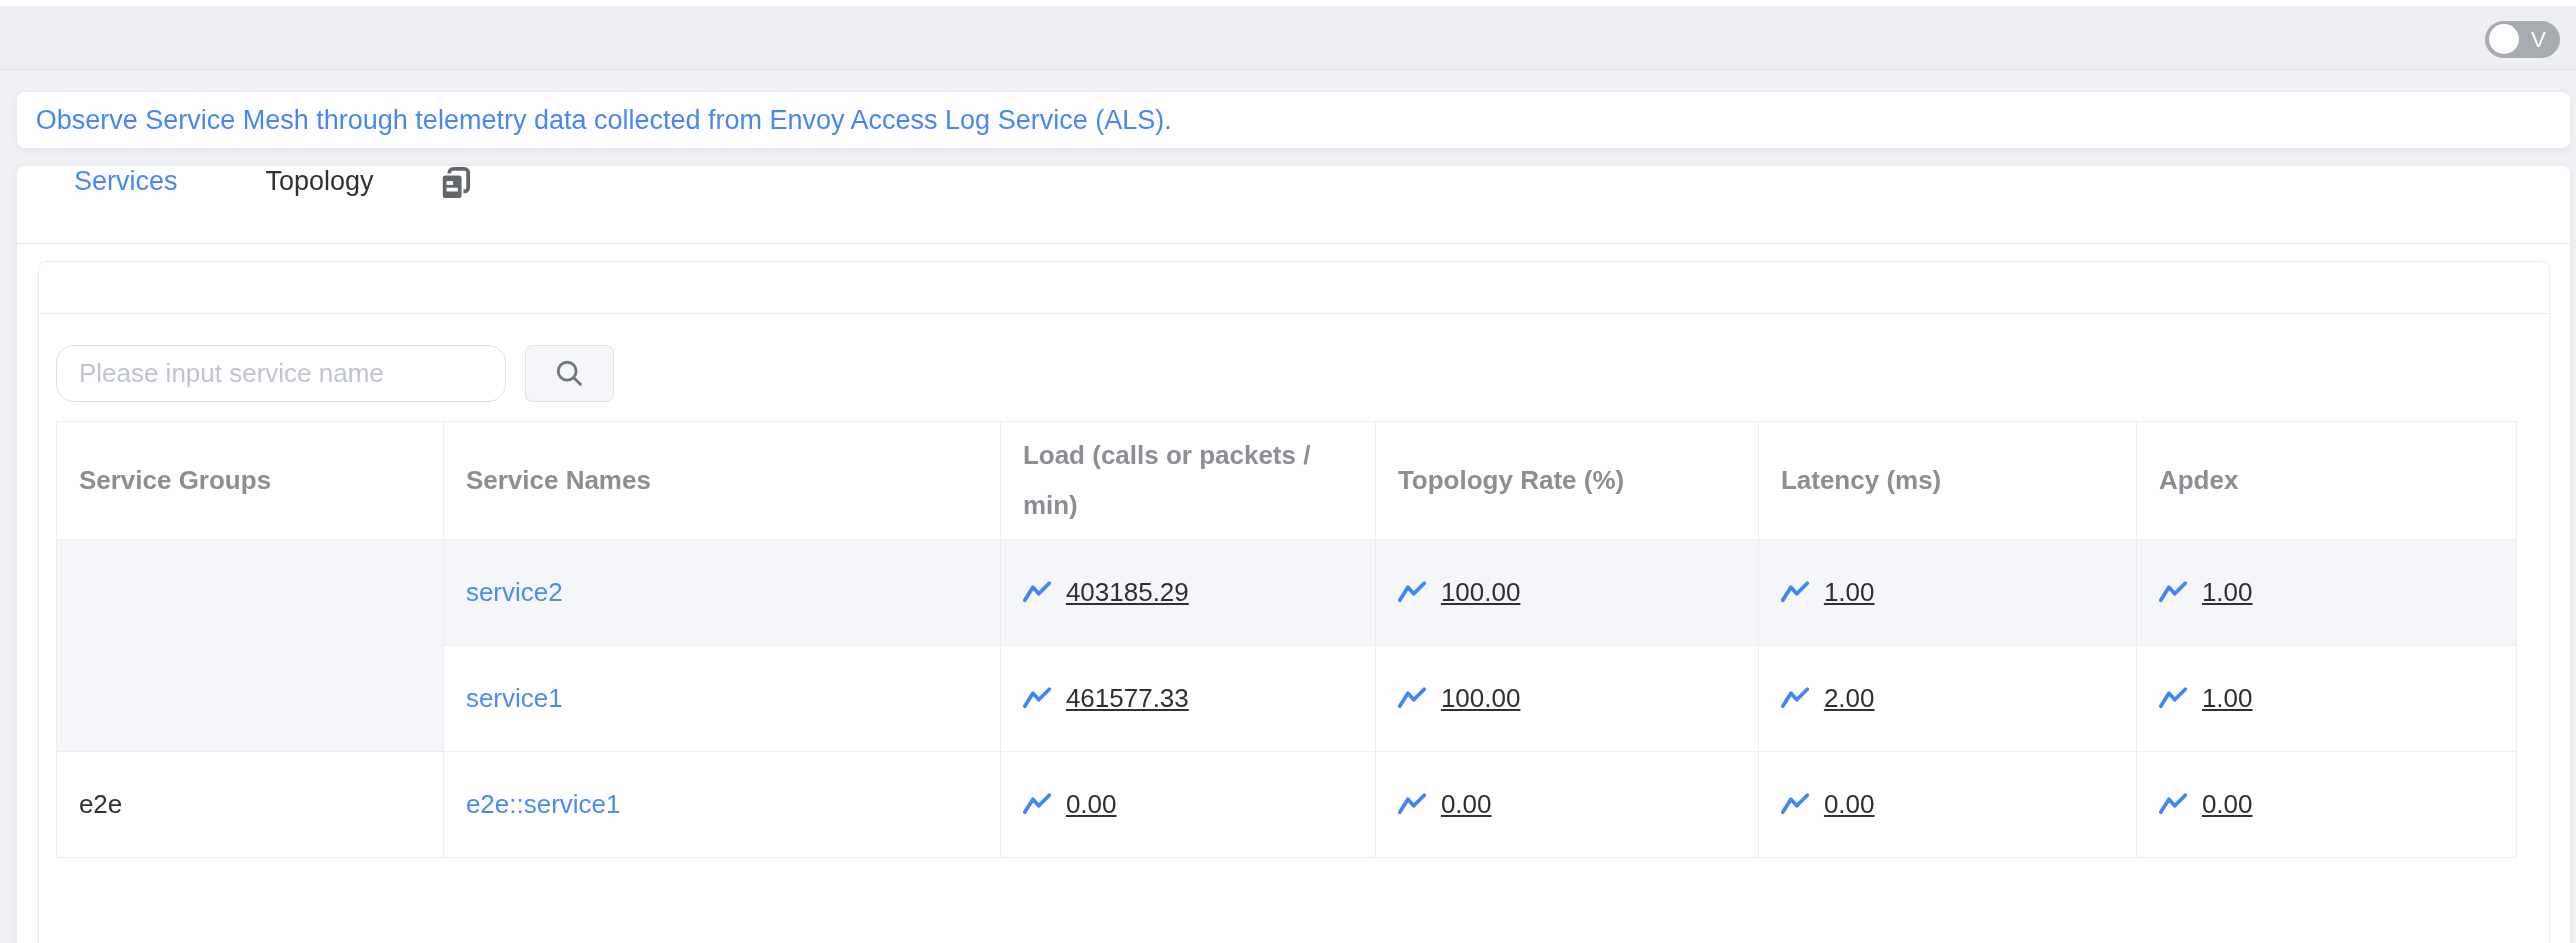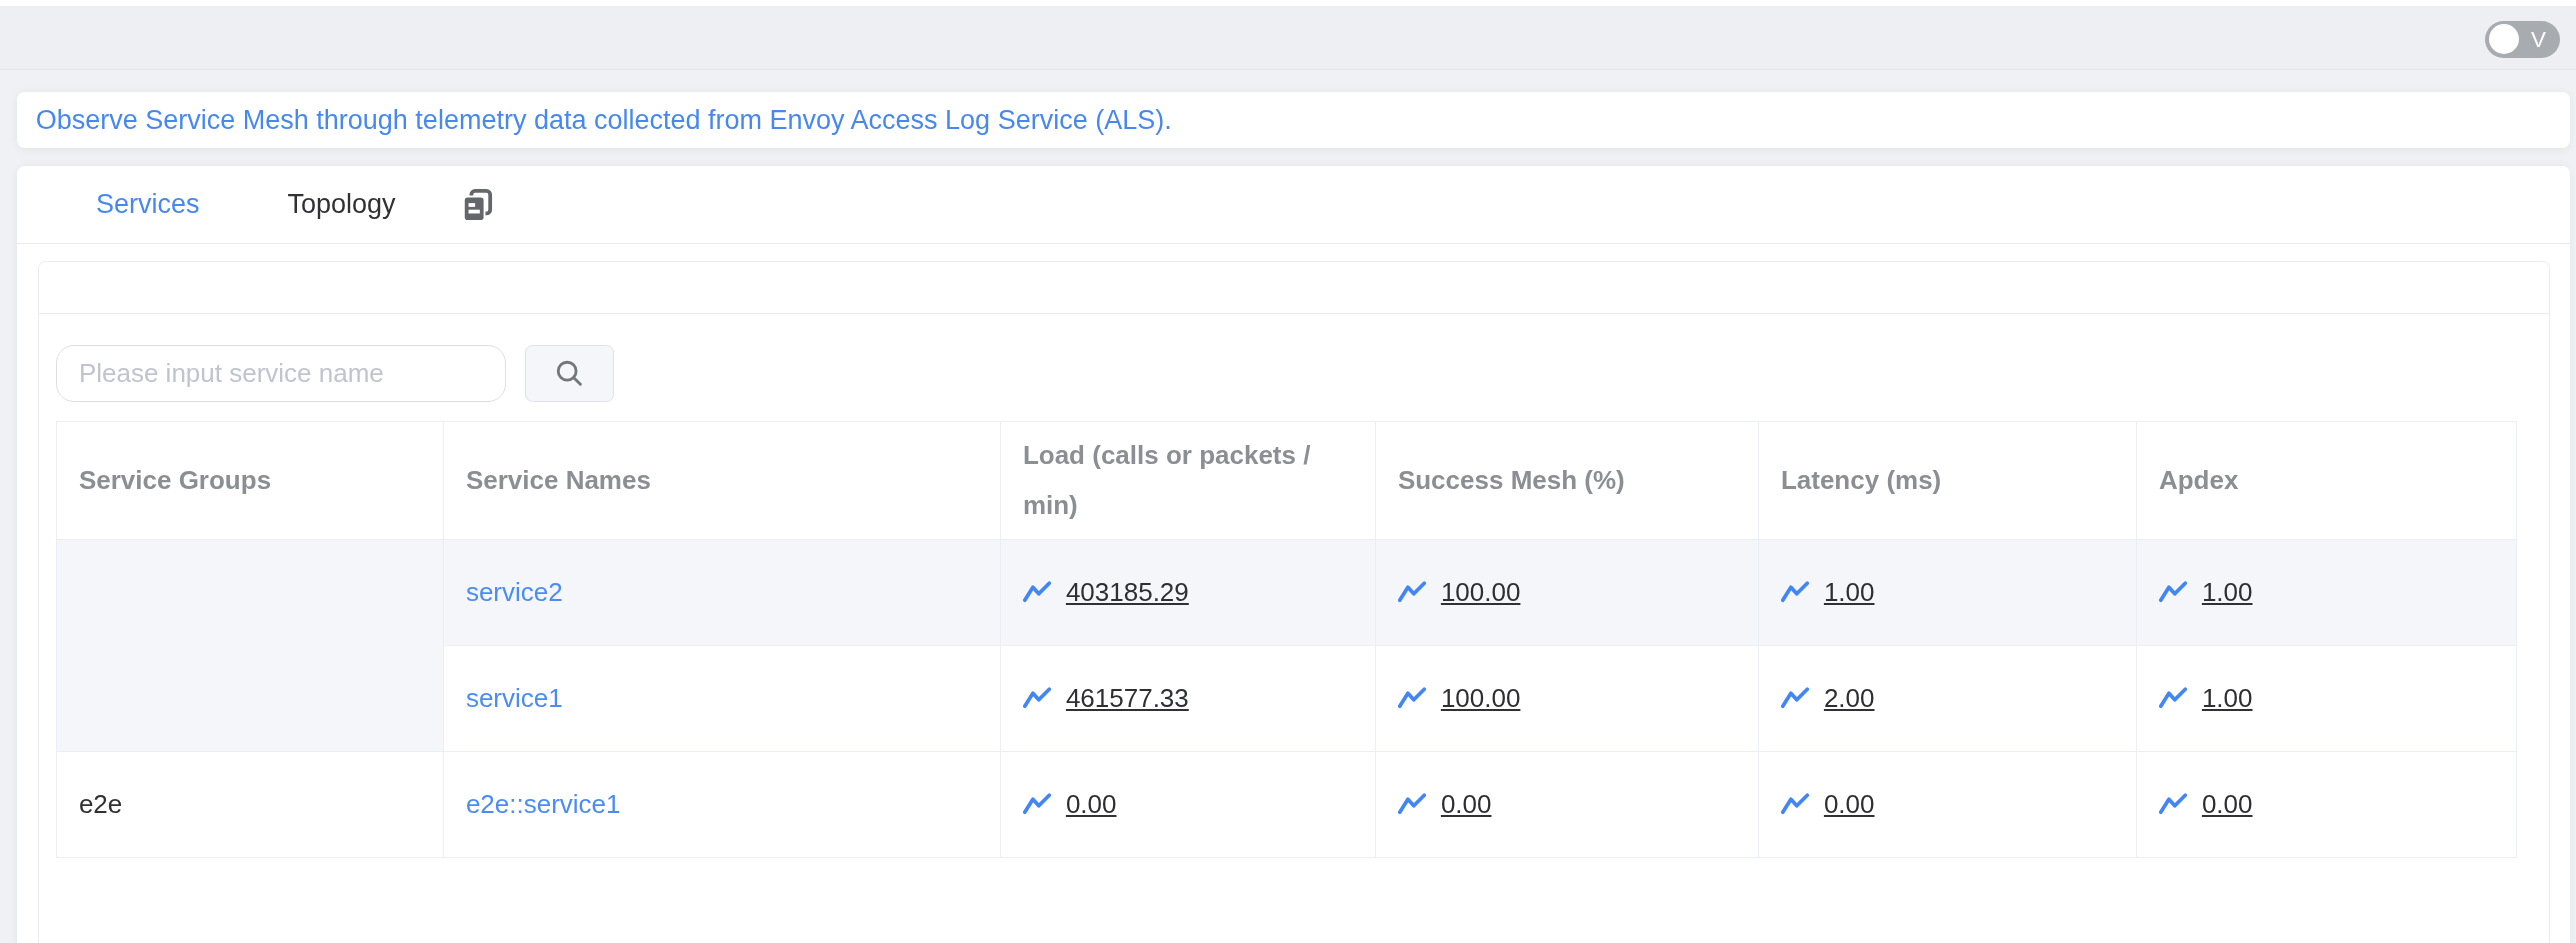--- a/index.html
+++ b/index.html
@@ -22,21 +22,21 @@
   .card { position:absolute; background:#ffffff; border-radius:7.5px;
           box-shadow:0 1.9px 9.3px rgba(0,0,0,0.06); }
 
   
   .banner { left:17px; top:21.5px; width:2553px; height:56px; }
   .banner-text { display:block; padding-left:18.7px; line-height:56px; font-size:27px; color:#4788f0;border-radius:7px; }
 
   
   .main { left:17px; top:96px; width:2553px; height:811px; border-radius:7.5px 7.5px 0 0; }
 
-  .tabsrow { height:78px; border-bottom:1.9px solid #e6e9ee; display:flex; align-items:center; padding-left:79px; }
+  .tabsrow { height:78px; border-bottom:1.9px solid #e6e9ee; display:flex; padding-left:57px; }
   .tab { font-size:27px; color:#303133; cursor:pointer; }
   .tab.active { color:#4788f0; }
   .tab + .tab { margin-left:88px; }
   .tab-icon { margin-left:65px; width:32px; height:34px; cursor:pointer; display:inline-flex; }
 
   
   .panel { position:absolute; left:20.5px; top:95px; width:2512px; height:746px;
            border:1.9px solid #e9ecf2; border-radius:7.5px; background:#fff; }
   .panel-head { height:52px; border-bottom:1.9px solid #e9ecf2; }
   .panel-body { padding:31px 0 0 17px; }
@@ -117,21 +117,21 @@
               <col style="width:375px">
             <col style="width:383px">
               <col style="width:378px">
               <col style="width:380px">
           </colgroup>
           <thead>
             <tr>
               <th>Service Groups</th>
               <th>Service Names</th>
               <th>Load (calls or packets / min)</th>
-              <th>Success Mesh (%)</th>
+              <th>Topology Rate (%)</th>
               <th>Latency (ms)</th>
               <th>Apdex</th>
             </tr>
           </thead>
           <tbody>
               <tr>
                 <td rowspan="2" class="hl"></td>
                 <td class="hl"><a class="svc-link">service2</a></td>
                 <td class="hl">
                   <span class="metric">

